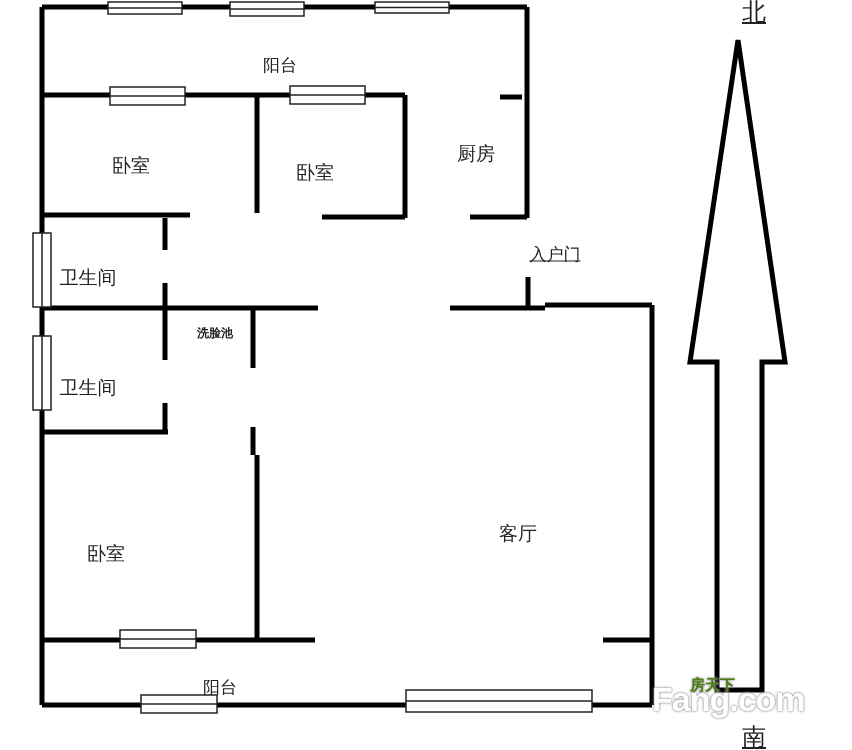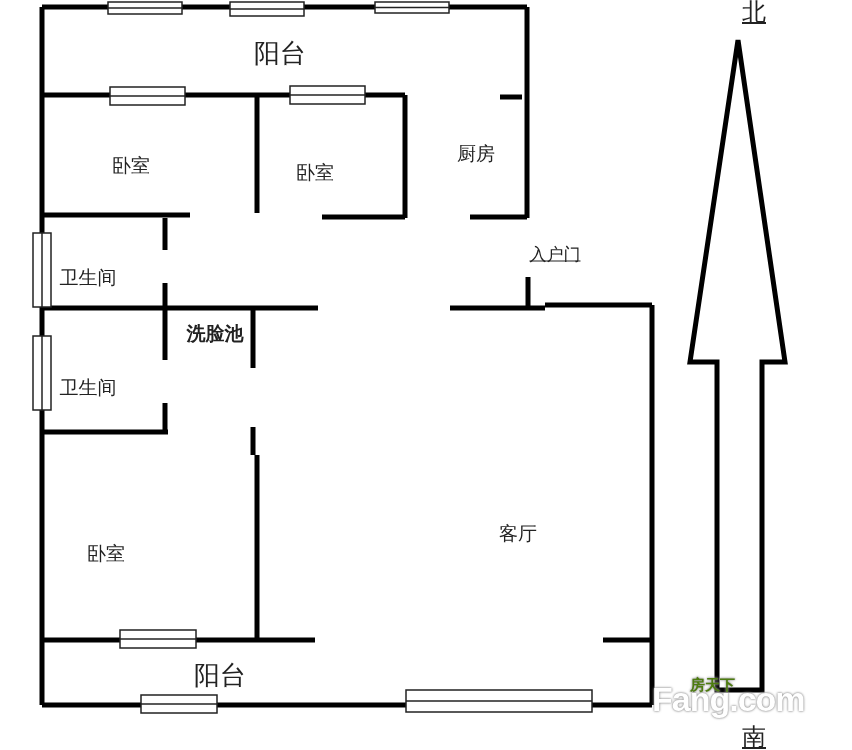--- a/index.html
+++ b/index.html
@@ -4,23 +4,23 @@
   <style>
     html, body { margin: 0; padding: 0; background: #ffffff; }
     body { width: 852px; height: 750px; overflow: hidden; position: relative;
            font-family: "DejaVu Sans", sans-serif; }
     #plan { position: absolute; left: 0; top: 0; width: 852px; height: 750px; }
     .wall { stroke: #000; stroke-width: 5; stroke-linecap: butt; fill: none; }
     .win { fill: #fff; stroke: #222; stroke-width: 1.5; }
     .win-mid { stroke: #222; stroke-width: 1.5; }
     .label { position: absolute; color: #222; white-space: nowrap;
              transform: translate(-50%, -50%); line-height: 1; }
-    .label.big { font-size: 26px; }
+    .label.big { font-size: 17px; margin-top: 12px; }
     .label.mid { font-size: 19px; }
-    .label.bold { font-size: 19px; font-weight: bold; }
+    .label.bold { font-size: 12px; font-weight: bold; }
     .label.entry { font-size: 17px; text-decoration: underline; font-family: Liberation Serif, serif; }
     .label.compass { font-size: 24px; font-family: "DejaVu Serif", serif; text-decoration: underline; }
     .watermark { position: absolute; left: 652px; top: 680px; color: #fff;
                  font-family: "Liberation Sans", sans-serif; font-weight: bold;
                  font-size: 34px; letter-spacing: -1px;
                  text-shadow: 0 0 2px #888, 0 0 3px #aaa; }
     .watermark-sub { position: absolute; left: 690px; top: 676px; color: #4d7c0f;
                      font-size: 15px; font-weight: bold;
                      text-shadow: 0 0 2px #888, 0 0 3px #aaa; }
   </style>

